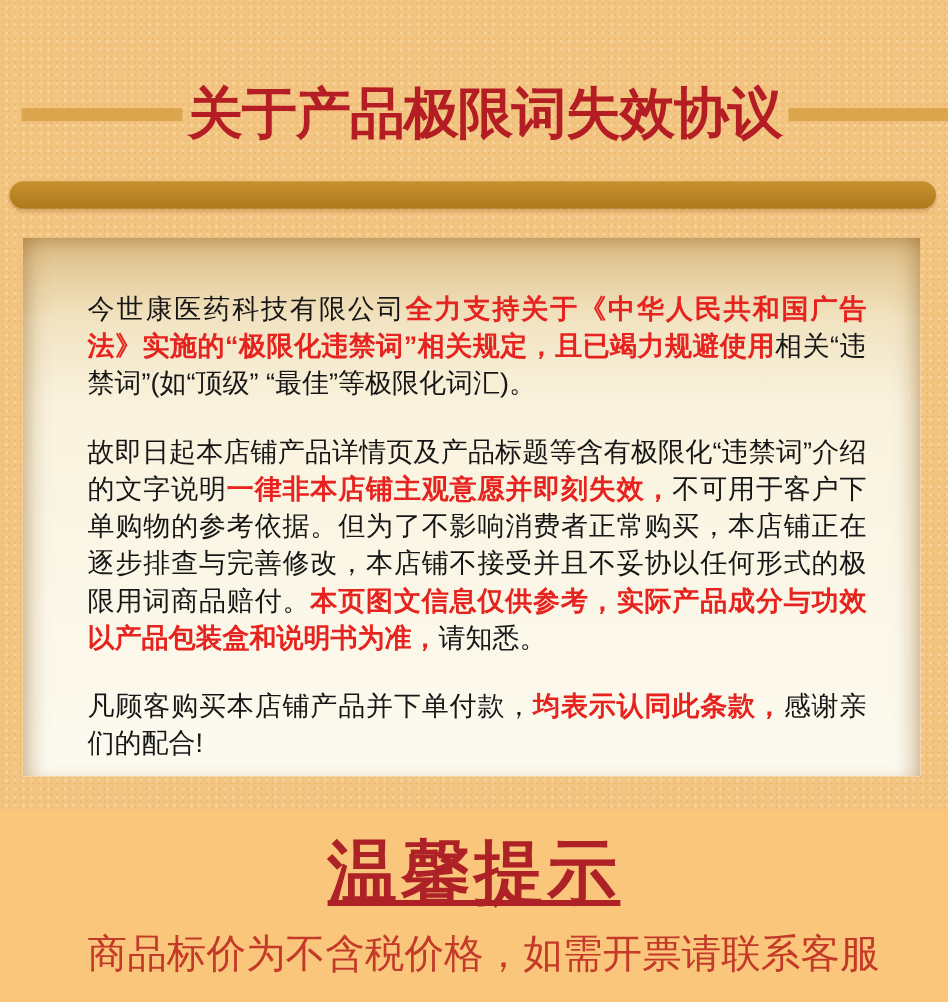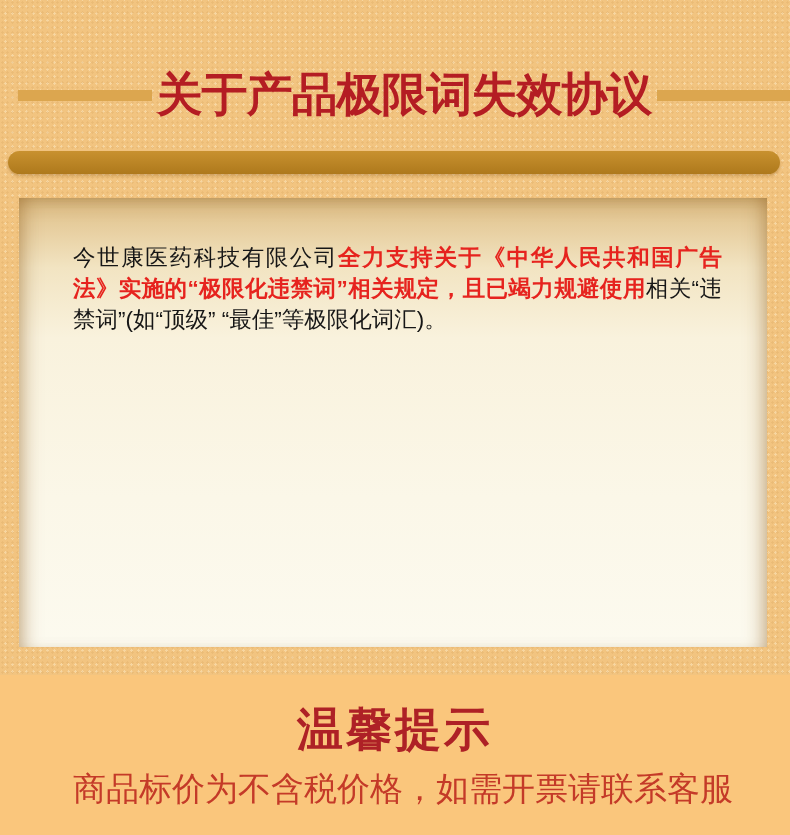--- a/index.html
+++ b/index.html
@@ -67,25 +67,26 @@
     color:var(--bodyBlack);
   }
   .seg-black{color:var(--bodyBlack);font-weight:400;}
   .seg-red{color:var(--bodyRed);font-weight:700;}
   .notice{
     position:absolute;left:0;top:675px;width:790px;height:160px;
     background:var(--bgBottom);
     display:flex;flex-direction:column;align-items:center;
   }
   .notice-title{
-    margin-top:24px;
-    font-size:46px;
+    margin-top:14px;
+    font-size:58px;
     font-weight:800;
     letter-spacing:3px;
     color:var(--noticeTitleRed);
+    text-decoration:underline;
   }
   .notice-sub{
     margin-top:6px;
     font-size:33px;
     font-weight:500;
     color:var(--noticeSubRed);
     white-space:nowrap;
     margin-left:16px;
   }
 </style>
@@ -99,20 +100,22 @@
     <div class="gold-line"></div>
     <div class="page-title">关于产品极限词失效协议</div>
     <div class="gold-line"></div>
   </div>
 
   <div class="scroll-bar"></div>
 
   <div class="paper">
     <div>
         <p class="para"><span class="seg-black">今世康医药科技有限公司</span><span class="seg-red">全力支持关于《中华人民共和国广告法》实施的“极限化违禁词”相关规定，且已竭力规避使用</span><span class="seg-black">相关“违禁词”(如“顶级” “最佳”等极限化词汇)。</span></p>
+        <p class="para"><span class="seg-black">故即日起本店铺产品详情页及产品标题等含有极限化“违禁词”介绍的文字说明</span><span class="seg-red">一律非本店铺主观意愿并即刻失效，</span><span class="seg-black">不可用于客户下单购物的参考依据。但为了不影响消费者正常购买，本店铺正在逐步排查与完善修改，本店铺不接受并且不妥协以任何形式的极限用词商品赔付。</span><span class="seg-red">本页图文信息仅供参考，实际产品成分与功效以产品包装盒和说明书为准，</span><span class="seg-black">请知悉。</span></p>
+        <p class="para"><span class="seg-black">凡顾客购买本店铺产品并下单付款，</span><span class="seg-red">均表示认同此条款，</span><span class="seg-black">感谢亲们的配合!</span></p>
       </div>
   </div>
 
   <div class="notice">
     <div class="notice-title">温馨提示</div>
     <div class="notice-sub">商品标价为不含税价格，如需开票请联系客服</div>
   </div>
 </div>
 
 </body></html>

